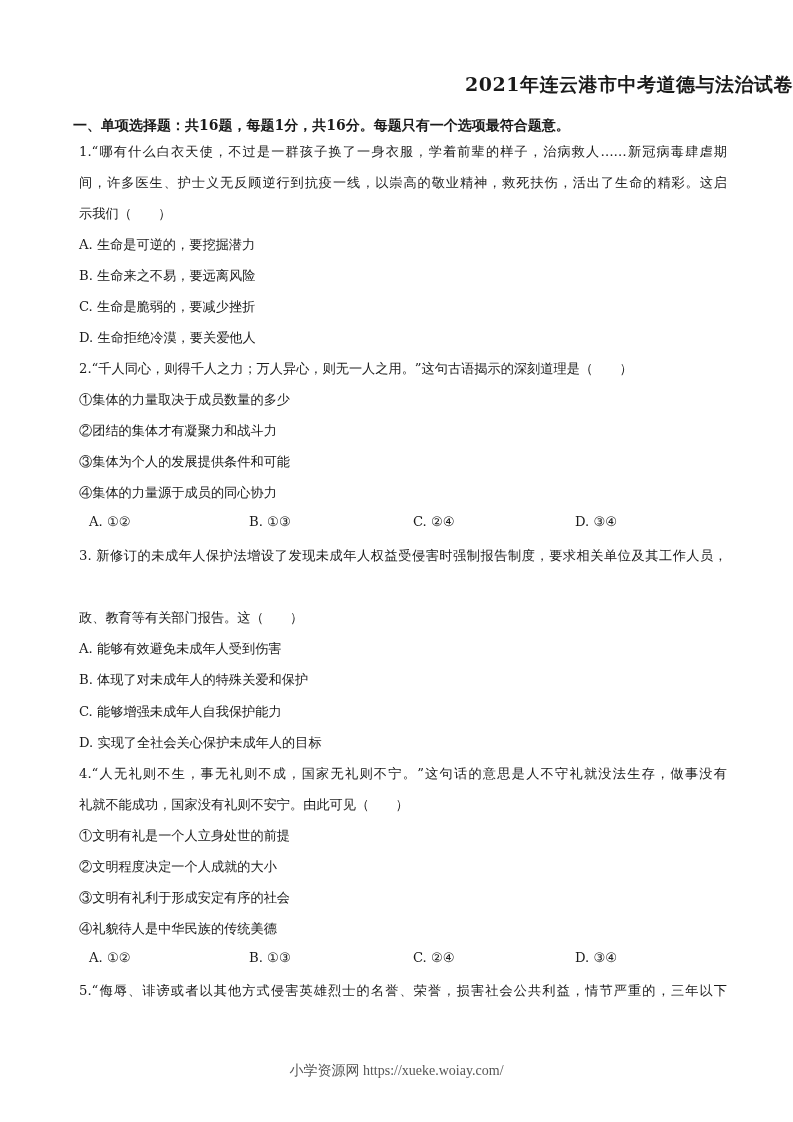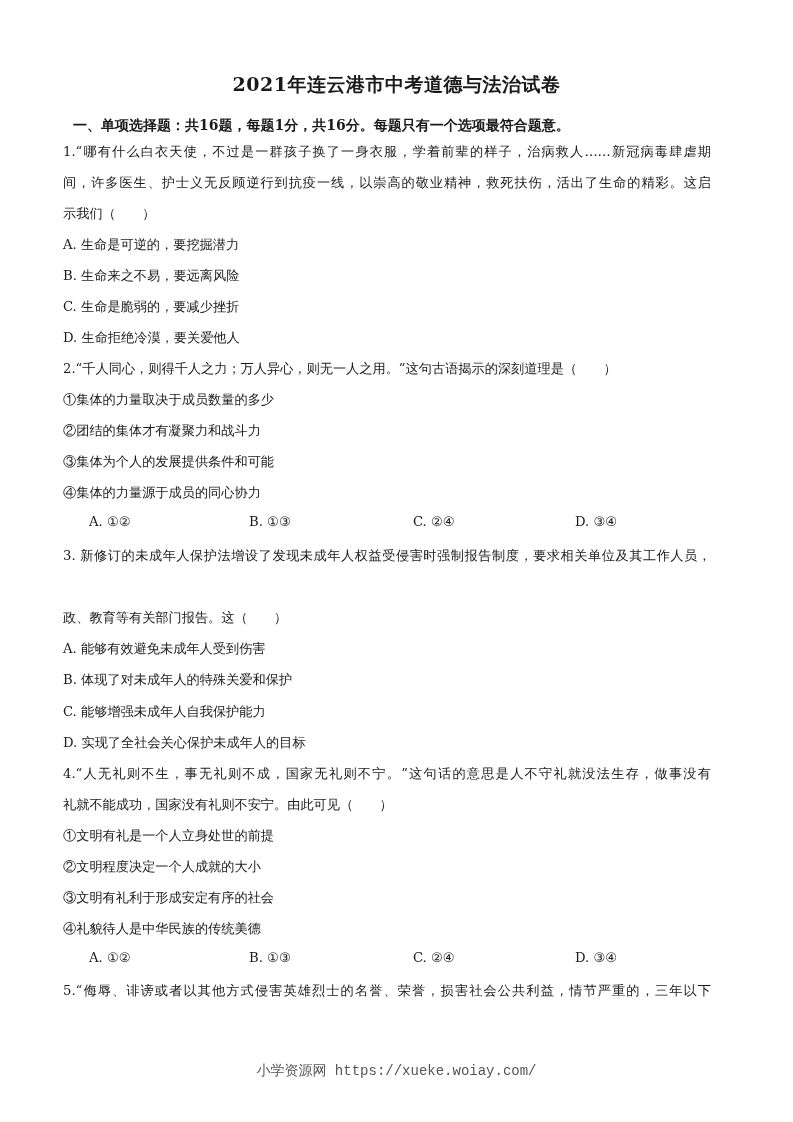--- a/index.html
+++ b/index.html
@@ -3,37 +3,37 @@
   <meta charset="utf-8">
   <style>
     html, body { margin: 0; padding: 0; background: #ffffff; }
     body {
       width: 793px; height: 1122px; position: relative; overflow: hidden;
       font-family: "DejaVu Serif", "Liberation Serif", serif;
       color: #1a1a1a;
     }
     .page { position: absolute; left: 0; top: 0; width: 793px; height: 1122px; }
     .title {
-      position: absolute; top: 72px; left: 0; width: 793px; text-align: center;
+      position: absolute; top: 72px; left: 0; width: 793px; text-align: right;
       font-size: 19px; font-weight: bold; letter-spacing: 0.5px;
     }
     .section {
       position: absolute; top: 108px; left: 73px;
       font-size: 14px; font-weight: bold; margin-top: 9px;
     }
     .line {
-      position: absolute; left: 63px; font-size: 13.2px; white-space: nowrap;
+      position: absolute; left: 79px; font-size: 13.2px; white-space: nowrap;
       line-height: 20px;
     }
     .line.wide { width: 648px; text-align: justify; text-align-last: justify; }
     .opt-row { position: absolute; left: 89px; width: 660px; font-size: 13.2px; height: 20px; text-decoration: underline; }
     .opt-row span { position: absolute; top: 0; white-space: nowrap; }
     .footer {
       position: absolute; top: 1062px; left: 0; width: 793px; text-align: center;
-      font-family: Liberation Mono, monospace;
+      font-family: Liberation Serif, serif;
       font-size: 14px; color: #555555;
     }
   </style>
 </head>
 <body>
 
 <div class="page">
 
   <div class="title">2021年连云港市中考道德与法治试卷</div>
   <div class="section">一、单项选择题：共16题，每题1分，共16分。每题只有一个选项最符合题意。</div>

